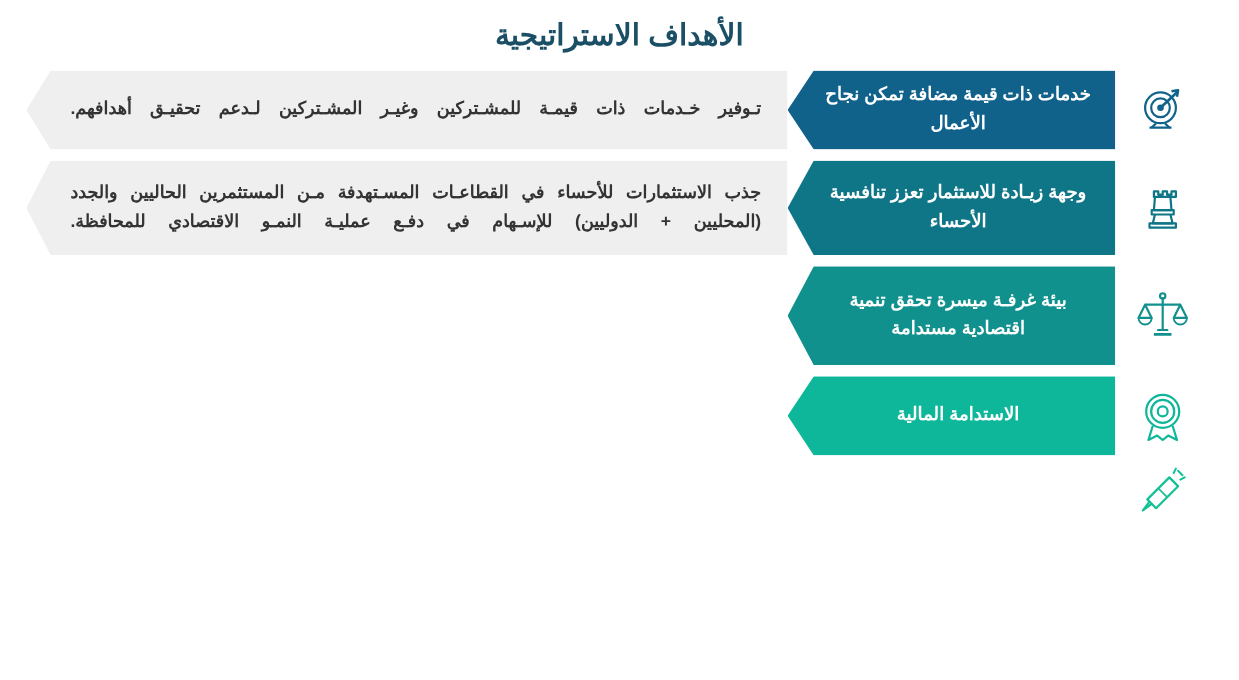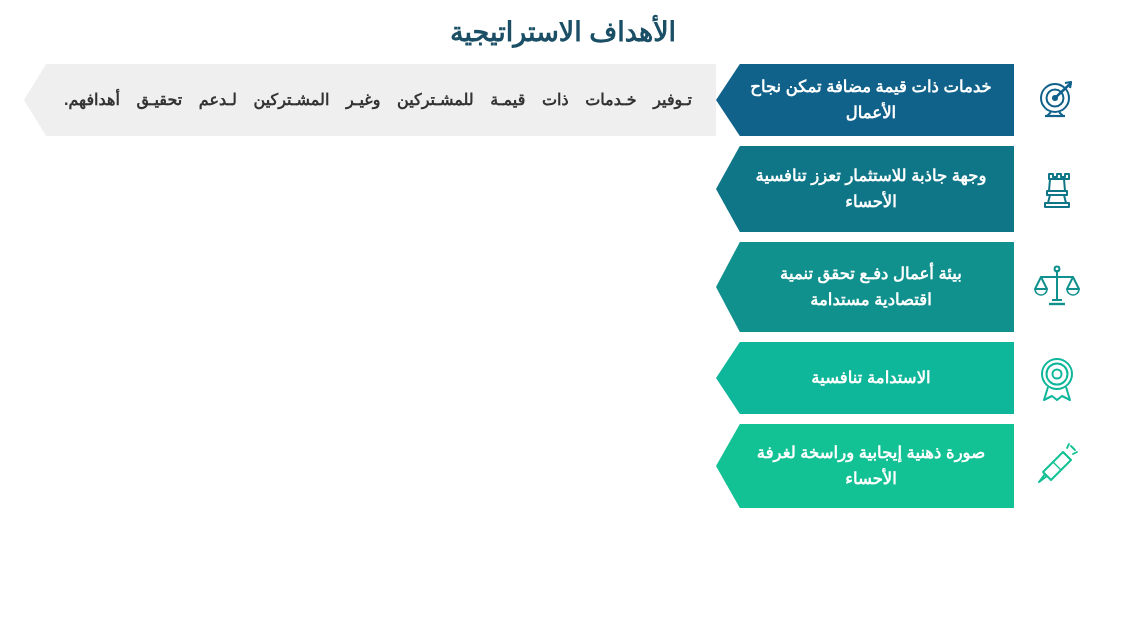--- a/index.html
+++ b/index.html
@@ -135,59 +135,61 @@
     <div class="row r1">
       <div class="icon-cell">
         <svg width="48" height="48" viewBox="0 0 48 48" fill="none" stroke="#0f7687" stroke-width="2">
           <path d="M16 14 v-5 h4 v3 h4 v-3 h4 v3 h4 v-3 h4 v5 z" stroke-linejoin="round"></path>
           <path d="M17 14 l-1 12 h16 l-1 -12" stroke-linejoin="round"></path>
           <path d="M14 26 h20 v4 H14 z" stroke-linejoin="round"></path>
           <path d="M17 30 l-2 8 h18 l-2 -8" stroke-linejoin="round"></path>
           <path d="M12 38 h24 v4 H12 z" stroke-linejoin="round"></path>
         </svg>
       </div>
-      <div class="title-arrow">وجهة جاذبة للاستثمار تعزز تنافسية الأحساء</div>
+      <div class="title-arrow">وجهة زيـادة للاستثمار تعزز تنافسية الأحساء</div>
+      <div class="desc-arrow">
+        <span>جذب الاستثمارات للأحساء في القطاعـات المسـتهدفة مـن المستثمرين الحاليين والجدد (المحليين + الدوليين) للإسـهام في دفـع عمليـة النمـو الاقتصادي للمحافظة.</span>
+      </div>
     </div>
 
     <div class="row r2">
       <div class="icon-cell">
         <svg width="50" height="48" viewBox="0 0 50 48" fill="none" stroke="#10918d" stroke-width="2">
           <path d="M25 7 v30"></path>
           <circle cx="25" cy="6" r="2.4"></circle>
           <path d="M9 14 h32"></path>
           <path d="M9 14 l-6 12 h12 z" stroke-linejoin="round"></path>
           <path d="M41 14 l-6 12 h12 z" stroke-linejoin="round"></path>
           <path d="M3 26 a6 6 0 0 0 12 0" stroke-width="1.6"></path>
           <path d="M35 26 a6 6 0 0 0 12 0" stroke-width="1.6"></path>
           <path d="M17 41 h16" stroke-width="2.4"></path>
           <path d="M20 37 h10" stroke-width="2"></path>
         </svg>
       </div>
-      <div class="title-arrow">بيئة أعمال دفـع تحقق تنمية اقتصادية مستدامة</div>
+      <div class="title-arrow">بيئة غرفـة ميسرة تحقق تنمية اقتصادية مستدامة</div>
     </div>
 
     <div class="row r3">
       <div class="icon-cell">
         <svg width="48" height="48" viewBox="0 0 48 48" fill="none" stroke="#0fb79a" stroke-width="2">
           <circle cx="24" cy="20" r="15"></circle>
           <circle cx="24" cy="20" r="10.5"></circle>
           <circle cx="24" cy="20" r="4.5"></circle>
           <path d="M15 33 l-4 13 8 -4 5 4 5 -4 8 4 -4 -13" stroke-linejoin="round"></path>
         </svg>
       </div>
-      <div class="title-arrow">الاستدامة تنافسية</div>
+      <div class="title-arrow">الاستدامة المالية</div>
     </div>
 
     <div class="row r4">
       <div class="icon-cell">
         <svg width="48" height="48" viewBox="0 0 48 48" fill="none" stroke="#12c194" stroke-width="2">
           <path d="M10 30 l20 -20 8 8 -20 20 z" stroke-linejoin="round"></path>
           <path d="M12 32 l-6 8 8 -6" stroke-linejoin="round"></path>
           <path d="M30 10 l8 8" stroke-width="1.6"></path>
           <path d="M34 6 l2 -4 M40 12 l4 -2 M38 4 l4 4" stroke-width="1.8" stroke-linecap="round"></path>
           <path d="M20 20 l8 8" stroke-width="1.5"></path>
         </svg>
       </div>
-      <div class="title-arrow">صورة ذهنية إيجابية وراسخة لغرفة الأحساء</div>
     </div>
 
   </div>
 </div>
 
 </body></html>

